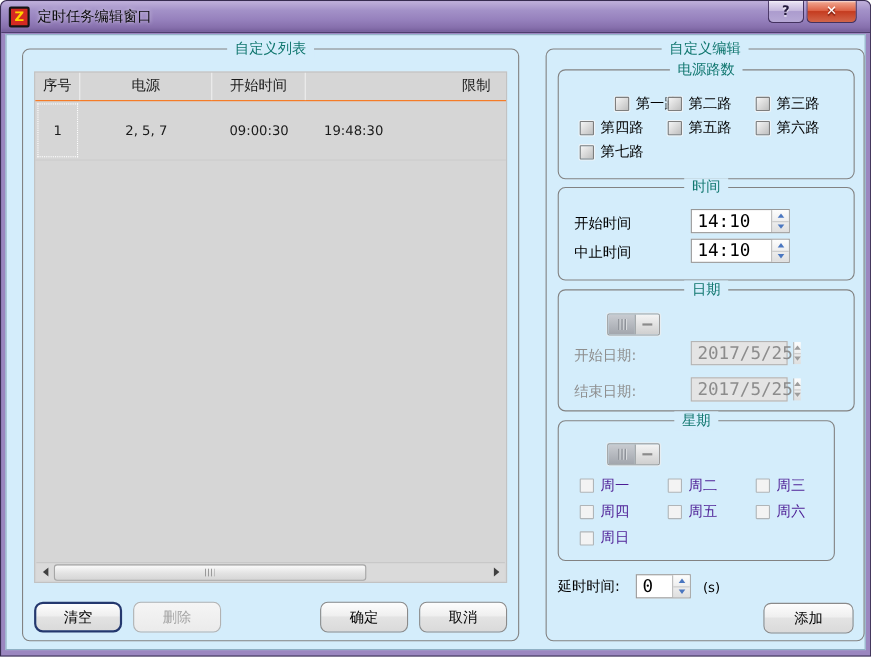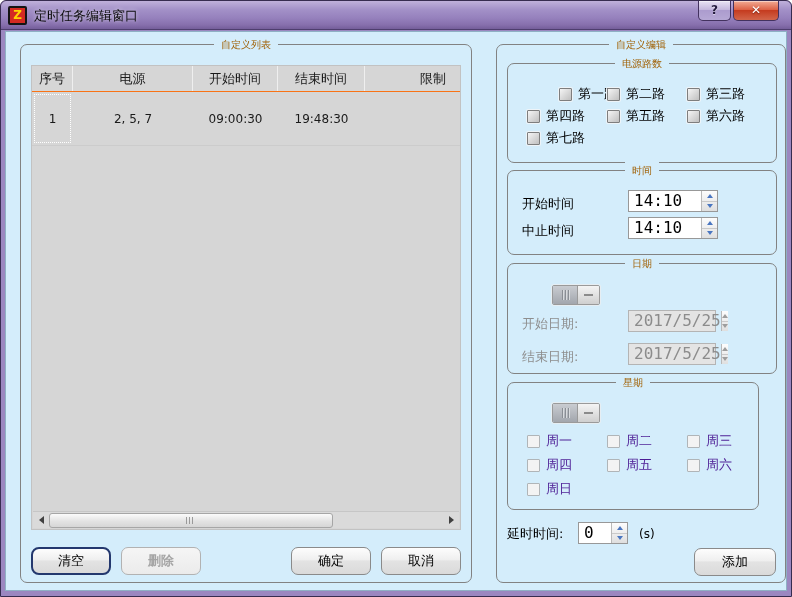--- a/index.html
+++ b/index.html
@@ -43,21 +43,21 @@
   
   .client {
     position:absolute; left:4px; top:30px; right:4px; bottom:5px;
     background:#d4edfb; border:1px solid #8fb0c4;
   }
   .groupbox {
     position:absolute; border:1px solid #828282; border-radius:7px;
   }
   .legend {
     position:absolute; top:-9px; left:50%; transform:translateX(-50%);
-    background:#d4edfb; padding:0 7px; font-size:10px; color:#a16207;
+    background:#d4edfb; padding:0 7px; font-size:13px; color:#0f766e;
     white-space:nowrap; line-height:17px;
   }
   
   .list-group { left:14px; top:12px; width:452px; height:539px; }
   .table {
     position:absolute; left:10px; top:20px; width:430px; height:465px;
     background:#d6d6d6; border:1px solid #c2c2c2; overflow:hidden;
   }
   .thead { display:flex; height:26px; border-bottom:1px solid #f97316; }
   .th {
@@ -180,21 +180,20 @@
   <div class="client">
 
     <div class="groupbox list-group">
       <span class="legend">自定义列表</span>
 
       <div class="table">
         <div class="thead">
           <div class="th c0">序号</div>
           <div class="th c1">电源</div>
           <div class="th c2">开始时间</div>
-          <div class="th c3">结束时间</div>
           <div class="th c4">限制</div>
         </div>
         <div class="trow">
           <div class="td c0 focus-cell">1</div>
           <div class="td c1">2, 5, 7</div>
           <div class="td c2">09:00:30</div>
           <div class="td c3">19:48:30</div>
           <div class="td c4"></div>
         </div>
 
@@ -207,21 +206,21 @@
                 <span class="grip"></span>
               </div>
           </div>
           <div class="sb-arrow">
               <i class="tri-right"></i>
             </div>
         </div>
       </div>
 
       <button class="btn focusd" style="left:10px;">清空</button>
-      <button class="btn disabled" style="left:100px;font-weight:bold;">删除</button>
+      <button class="btn disabled" style="left:100px;">删除</button>
       <button class="btn" style="left:270px;">确定</button>
       <button class="btn" style="left:360px;">取消</button>
     </div>
 
     <div class="groupbox edit-group">
       <span class="legend">自定义编辑</span>
 
       <div class="groupbox inner power-group">
         <span class="legend">电源路数</span>
         <label class="cb-item" style="left:19px;top:22px;margin-left:32px;">

